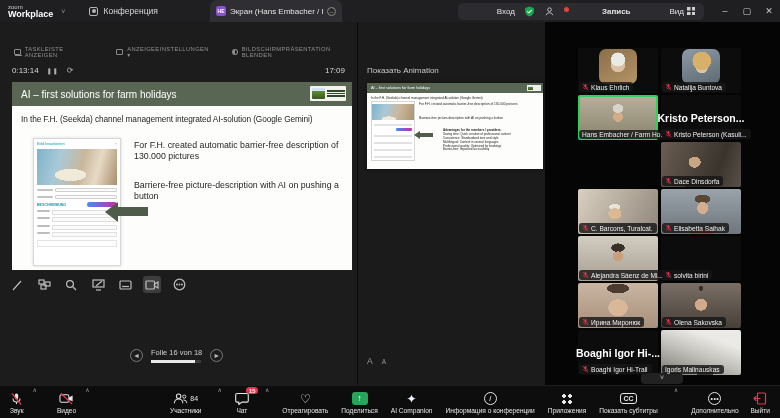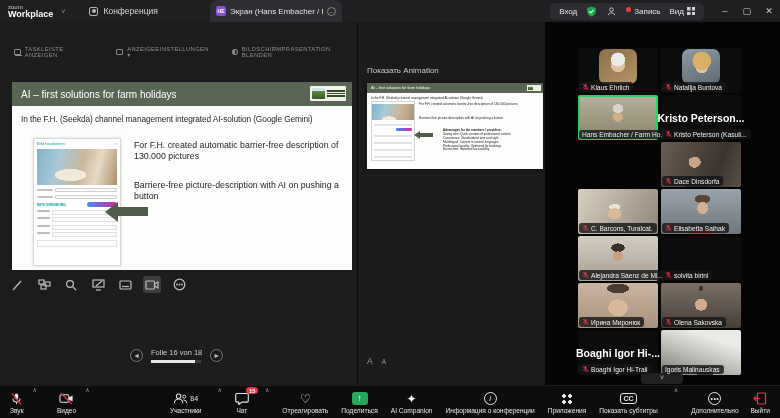--- a/index.html
+++ b/index.html
@@ -14,22 +14,22 @@
   .chev { color:#9a9a9a; font-size:7px; margin:0 10px 0 8px; }
   .tab-meet { display:flex; align-items:center; gap:5px; color:#d6d6d6; font-size:8.5px; margin-left:14px; }
   .meet-ico { width:9px; height:9px; border:1px solid #b5b5b5; border-radius:2px; position:relative; }
   .meet-ico::after { content:""; position:absolute; left:1.5px; top:1.5px; width:4px; height:4px; background:#b5b5b5; border-radius:50%; }
   .tab-screen { position:absolute; left:210px; top:0; height:22px; width:132px; background:#2f2f33; border-radius:7px 7px 0 0; display:flex; align-items:center; gap:4px; padding:0 6px; }
   .he-badge { width:10px; height:10px; border-radius:2.5px; background:#8a4fd3; color:#fff; font-size:5px; font-weight:bold; display:flex; align-items:center; justify-content:center; flex:0 0 auto; }
   .tab-screen .txt { color:#e3e3e3; font-size:8px; white-space:nowrap; overflow:hidden; }
   .minus-ico { flex:0 0 auto; width:9px; height:9px; border:1px solid #8a8a8a; border-radius:50%; color:#8a8a8a; font-size:7px; line-height:7px; text-align:center; background:#2a2a2a; }
   .tb-right { position:absolute; right:0; top:0; height:22px; display:flex; align-items:center; gap:0; }
   .pillbox { display:flex; align-items:center; gap:9px; background:#2c2c30; border-radius:5px; height:17px; padding:0 9px; margin-right:10px; }
-  .pillbox .t { color:#e2e2e2; font-size:8px; }
-  .rec { display:flex; align-items:flex-start; gap:3px; }
+  .pillbox .t { color:#e2e2e2; font-size:8px;margin-left:30px; }
+  .rec { display:flex; align-items:flex-start; gap:3px;font-weight:bold; }
   .recdot { width:5px; height:5px; border-radius:50%; background:#e0443f; }
   .view { display:flex; align-items:center; gap:3px; }
   .grid-ico { width:8px; height:8px; background:
      linear-gradient(#cfcfcf,#cfcfcf) 0 0/3.5px 3.5px no-repeat,
      linear-gradient(#cfcfcf,#cfcfcf) 100% 0/3.5px 3.5px no-repeat,
      linear-gradient(#cfcfcf,#cfcfcf) 0 100%/3.5px 3.5px no-repeat,
      linear-gradient(#cfcfcf,#cfcfcf) 100% 100%/3.5px 3.5px no-repeat; }
   .winbtn { color:#c9c9c9; font-size:9px; width:22px; text-align:center; }
 
   
@@ -226,20 +226,26 @@
         <span class="mi">
             <span class="ic"></span>
             <span>ANZEIGEEINSTELLUNGEN ▾</span>
           </span>
         <span class="mi">
             <span class="ic half"></span>
             <span>BILDSCHIRMPRÄSENTATION BLENDEN</span>
           </span>
       </div>
 
+      <div class="timer-row">
+        <span>0:13:14</span>
+        <span class="pause">❚❚</span>
+        <span class="restart">⟳</span>
+        <span class="clock">17:09</span>
+      </div>
 
       <div id="slide">
         <div class="sl-head">
           <span class="t">AI – first solutions for farm holidays</span>
           <span class="uab-logo">
             <span class="pic"></span>
             <span class="lines">
                 <i></i>
                 <i></i>
                 <i></i>

